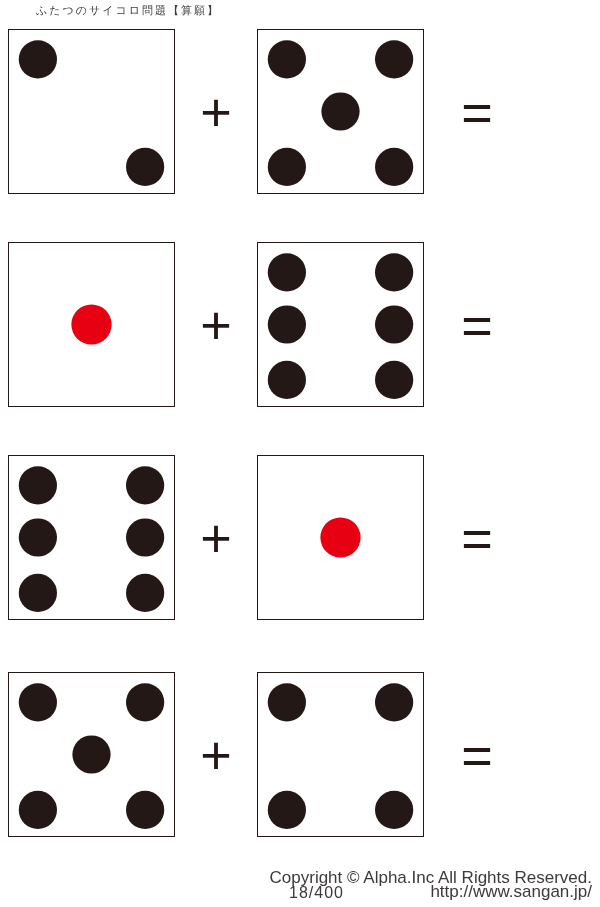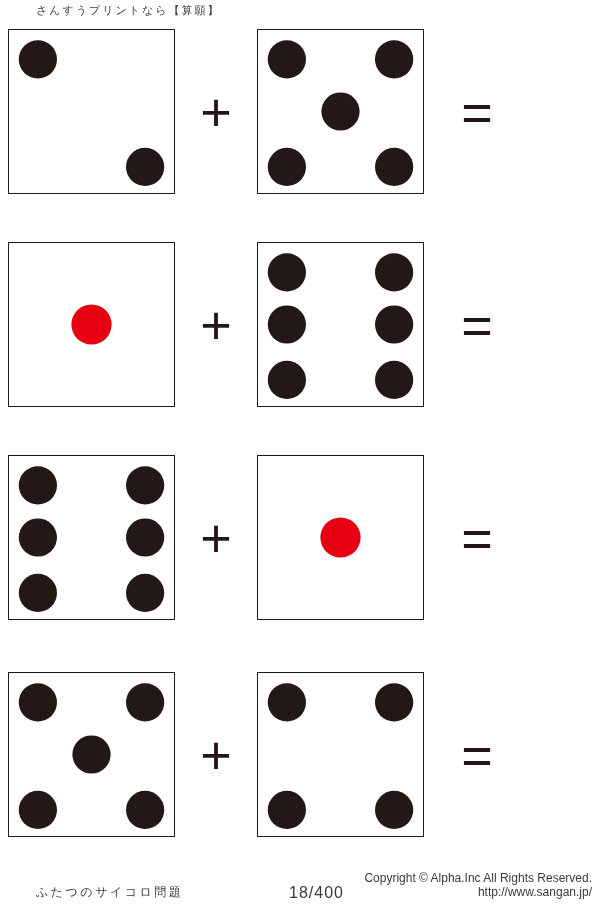--- a/index.html
+++ b/index.html
@@ -73,32 +73,32 @@
     top: 884px;
     font-size: 16px;
     letter-spacing: 1px;
     color: var(--text-dark, #3e3a39);
   }
   .footer-right {
     position: absolute;
     right: 8px;
     top: 871px;
     text-align: right;
-    font-size: 12px;
+    font-size: 17px;
     line-height: 14px;
     color: var(--text-dark, #3e3a39);
     white-space: nowrap;
   }
 </style>
 </head>
 <body>
 
 <div class="sheet">
 
-  <div class="page-title">さんすうプリントなら【算願】</div>
+  <div class="page-title">ふたつのサイコロ問題【算願】</div>
 
   <section class="problem-row row-0">
     <div class="die die-left">
       <svg viewBox="0 0 164 162" preserveAspectRatio="none">
           <circle cx="28.7" cy="29.2" r="19" fill="#231815"></circle>
           <circle cx="135.3" cy="136.1" r="19" fill="#231815"></circle>
         </svg>
     </div>
     <div class="op op-plus">+</div>
     <div class="die die-right">
@@ -168,20 +168,19 @@
       <svg viewBox="0 0 164 162" preserveAspectRatio="none">
           <circle cx="28.7" cy="29.2" r="19" fill="#231815"></circle>
           <circle cx="135.3" cy="29.2" r="19" fill="#231815"></circle>
           <circle cx="28.7" cy="136.1" r="19" fill="#231815"></circle>
           <circle cx="135.3" cy="136.1" r="19" fill="#231815"></circle>
         </svg>
     </div>
     <div class="op op-equals">=</div>
   </section>
 
-  <div class="footer-title">ふたつのサイコロ問題</div>
   <div class="footer-page">18/400</div>
   <div class="footer-right">
     <div>Copyright ©  Alpha.Inc All Rights Reserved.</div>
     <div>http://www.sangan.jp/</div>
   </div>
 
 </div>
 
 </body></html>

